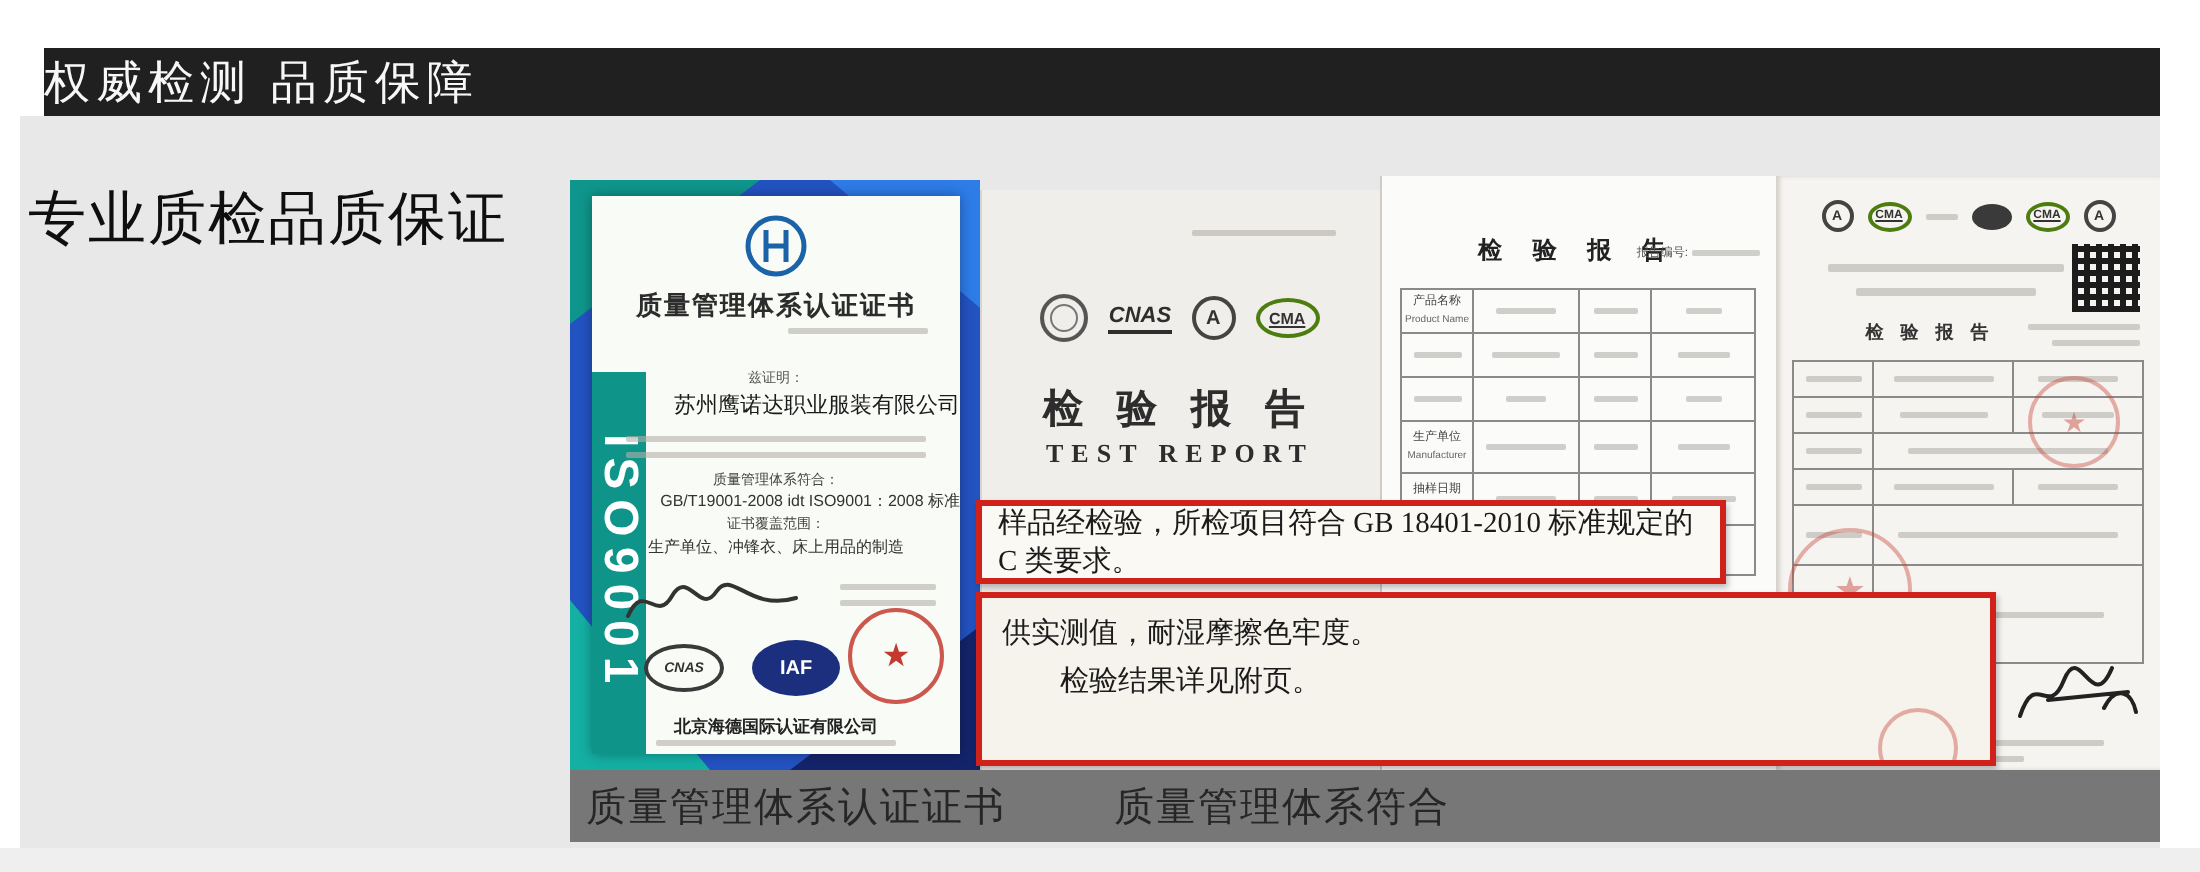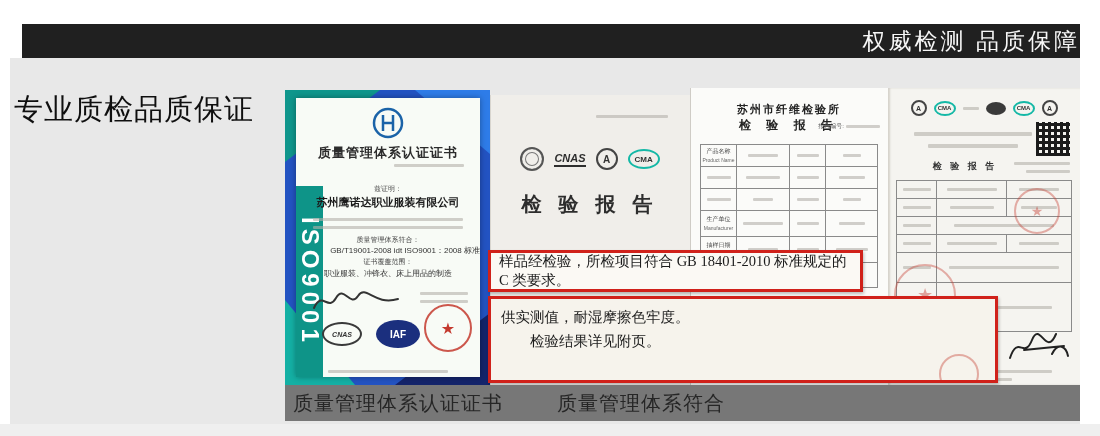--- a/index.html
+++ b/index.html
@@ -1,20 +1,20 @@
 <!DOCTYPE html>
 <html><head>
 <meta charset="utf-8">
 <style>
   * { margin:0; padding:0; box-sizing:border-box; }
   body { background:#fff; font-family:"Liberation Sans","DejaVu Sans",sans-serif; }
   .page { position:relative; width:1100px; height:436px; background:#ffffff; overflow:hidden; }
 
   .banner { position:absolute; left:22px; top:24px; width:1058px; height:34px; background:#202020;
-            display:flex; align-items:center; justify-content:flex-end; color:#f7f7f7;
+            display:flex; align-items:center; justify-content:flex-start; color:#f7f7f7;
             font-size:23px; letter-spacing:3px; }
 
   .section { position:absolute; left:10px; top:58px; width:1070px; height:366px; background:#e8e8e8; }
   .footer-strip { position:absolute; left:0; top:424px; width:1100px; height:12px; background:#efefef; }
 
   .intro-heading { position:absolute; left:4px; top:32px; width:268px; font-size:29px; letter-spacing:1px; color:#0f0f0f; }
   .intro-desc { position:absolute; left:7px; top:106px; width:274px; font-size:23px; line-height:34px; color:#e2342b; }
 
   .collage { position:absolute; left:275px; top:30px; width:795px; height:297px; }
 
@@ -28,21 +28,21 @@
   .cert-paper { position:absolute; left:11px; top:8px; width:184px; height:279px; background:#f8fbf6;
                 box-shadow:0 0 6px rgba(0,0,0,.35); }
   .iso-band { position:absolute; left:0; top:88px; width:27px; height:191px; background:#0e9488;
               display:flex; align-items:center; justify-content:center; }
   .iso-band span { writing-mode:vertical-rl; font-size:24px; font-weight:bold; color:#ffffff; letter-spacing:5px; }
   .cert-logo { position:absolute; left:50%; transform:translateX(-50%); top:8px; }
   .cert-title { position:absolute; left:0; top:46px; width:100%; text-align:center; font-size:13px;
                 font-weight:bold; color:#2c2c2c; letter-spacing:1px; }
   .cert-certno { position:absolute; right:16px; top:66px; }
   .cert-certify { position:absolute; left:0; top:86px; width:100%; text-align:center; font-size:7px; color:#555; }
-  .cert-company { position:absolute; left:0; top:97px; width:100%; text-align:center; font-size:11px; font-weight:bold; color:#1b1b1b; }
+  .cert-company { position:absolute; left:0; top:97px; width:100%; text-align:right; font-size:11px; font-weight:normal; color:#1b1b1b; }
   .cert-sys   { position:absolute; left:0; top:137px; width:100%; text-align:center; font-size:7px; color:#444; }
   .cert-std   { position:absolute; left:0; top:147px; width:100%; text-align:right; font-size:8px; color:#333; }
   .cert-scopel{ position:absolute; left:0; top:159px; width:100%; text-align:center; font-size:7px; color:#444; }
   .cert-scope { position:absolute; left:0; top:170px; width:100%; text-align:center; font-size:8px; color:#333; }
   .cert-sig   { position:absolute; left:14px; top:188px; }
   .cert-seal  { position:absolute; right:8px; top:206px; width:48px; height:48px; border:2px solid rgba(196,57,46,.85);
                 border-radius:50%; display:flex; align-items:center; justify-content:center;
                 color:#c4392e; font-size:16px; }
   .cnas-oval  { position:absolute; left:26px; top:224px; width:40px; height:24px; border:2px solid #3a3a3a; border-radius:50%;
                 display:flex; align-items:center; justify-content:center; font-size:7px; font-weight:bold;
@@ -61,22 +61,22 @@
 
   .fz { background:#b4b1aa; opacity:.6; height:3px; border-radius:1px; }
 
   .logo-row { position:absolute; display:flex; align-items:center; justify-content:center; gap:10px; width:100%; }
   .mk-circle { width:24px; height:24px; border:2px solid #555; border-radius:50%;
                box-shadow:inset 0 0 0 3px #f0eeea, inset 0 0 0 4px #777;
                display:flex; align-items:center; justify-content:center; font-size:9px; color:#444; font-weight:bold; }
   .mk-cnas { font-size:11px; font-weight:bold; font-style:italic; color:#2e2e2e; border-bottom:2px solid #2e2e2e; padding-bottom:1px; }
   .mk-cal { width:22px; height:22px; border:2px solid #444; border-radius:50%; display:flex; align-items:center;
             justify-content:center; font-size:10px; font-weight:bold; color:#333; }
-  .mk-cma { width:32px; height:20px; border:2px solid #14b8a6; border-radius:50%; display:flex; align-items:center;
-            justify-content:center; font-size:8px; font-weight:bold; color:#333; }
+  .mk-cma { width:32px; height:20px; border:2px solid #4d7c0f; border-radius:50%; display:flex; align-items:center;
+            justify-content:center; font-size:8px; font-weight:bold; color:#333;text-decoration:underline; }
   .ra-title { position:absolute; left:0; top:96px; width:100%; text-align:center; font-size:20px; font-weight:bold;
               letter-spacing:6px; color:#2d2d2d; font-family:"Liberation Serif","DejaVu Serif",serif; }
   .ra-sub   { position:absolute; left:0; top:124px; width:100%; text-align:center; font-size:13px; letter-spacing:4px;
               color:#2d2d2d; font-family:"Liberation Serif","DejaVu Serif",serif; font-weight:bold; }
 
   .rb-org   { position:absolute; left:0; top:14px; width:100%; text-align:center; font-size:11px; font-weight:bold;
               letter-spacing:2px; color:#222; }
   .rb-title { position:absolute; left:0; top:29px; width:100%; text-align:center; font-size:12px; font-weight:bold;
               letter-spacing:6px; color:#222; }
   .rb-repno { position:absolute; right:8px; top:34px; font-size:6px; color:#555; display:flex; align-items:center; gap:2px; }
@@ -143,56 +143,57 @@
           </div>
           <div class="cert-title">质量管理体系认证证书</div>
           <div class="cert-certno fz" style="width:70px;"></div>
           <div class="cert-certify">兹证明：</div>
           <div class="cert-company">苏州鹰诺达职业服装有限公司</div>
           <div class="fz" style="position:absolute;left:17px;top:120px;width:150px;"></div>
           <div class="fz" style="position:absolute;left:17px;top:128px;width:150px;"></div>
           <div class="cert-sys">质量管理体系符合：</div>
           <div class="cert-std">GB/T19001-2008 idt ISO9001：2008 标准</div>
           <div class="cert-scopel">证书覆盖范围：</div>
-          <div class="cert-scope">职业服装、冲锋衣、床上用品的制造</div>
+          <div class="cert-scope">生产单位、冲锋衣、床上用品的制造</div>
           <div class="cert-sig">
             <svg width="92" height="30" viewBox="0 0 92 30">
               <path d="M4 22 C12 4 18 26 26 12 S40 22 48 10 S64 20 88 13" fill="none" stroke="#333" stroke-width="2" stroke-linecap="round"></path>
             </svg>
           </div>
           <div class="fz" style="position:absolute;right:12px;top:194px;width:48px;"></div>
           <div class="fz" style="position:absolute;right:12px;top:202px;width:48px;"></div>
           <div class="cert-seal">
             <span>★</span>
           </div>
           <div class="cnas-oval">
             <span>CNAS</span>
           </div>
           <div class="iaf-oval">
             <span>IAF</span>
           </div>
+          <div class="cert-issuer">北京海德国际认证有限公司</div>
           <div class="fz" style="position:absolute;left:32px;top:272px;width:120px;"></div>
         </div>
       </div>
 
       <div class="doc2">
         <div class="fz" style="position:absolute;right:22px;top:20px;width:72px;"></div>
         <div class="logo-row" style="top:52px;">
           <span class="mk-circle"></span>
           <span class="mk-cnas">CNAS</span>
           <span class="mk-cal">A</span>
           <span class="mk-cma">CMA</span>
         </div>
         <div class="ra-title">检 验 报 告</div>
+        <div class="ra-sub">TEST REPORT</div>
         <div class="fz" style="position:absolute;left:25px;top:158px;width:150px;"></div>
         <div class="fz" style="position:absolute;left:35px;top:166px;width:130px;"></div>
       </div>
 
       <div class="doc3">
-        <div class="rb-org">苏州市纤维检验所</div>
         <div class="rb-title">检 验 报 告</div>
         <div class="rb-repno">
           <span>报告编号:</span>
           <span class="fz" style="width:34px;"></span>
         </div>
         <div class="t" style="left:10px;top:56px;width:178px;">
           <div class="t-row" style="height:22px;">
             <div class="t-cell" style="width:36px;">
                 <span class="t-cn">产品名称</span>
                 <span class="t-en">Product Name</span>

